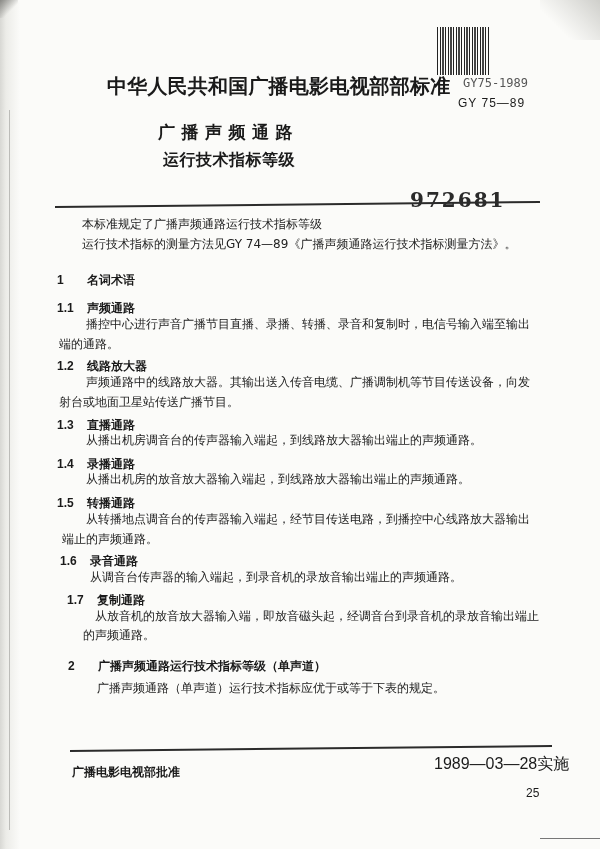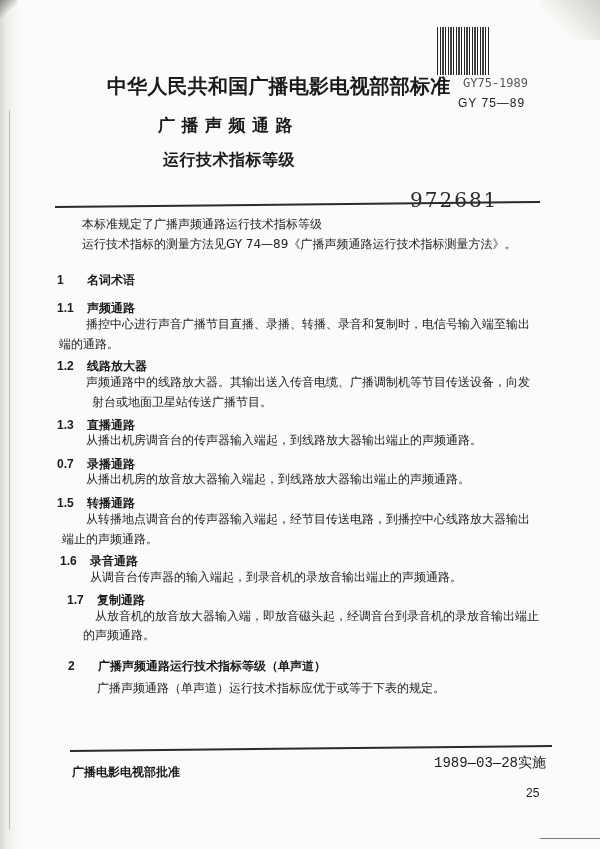--- a/index.html
+++ b/index.html
@@ -30,36 +30,36 @@
   .abs { position: absolute; white-space: nowrap; }
   .dept-std { left: 107px; top: 73px; font-size: 20px; font-weight: bold; letter-spacing: 0.2px; }
   .barcode { left: 437px; top: 27px; width: 52px; height: 48px;
     background: repeating-linear-gradient(to right,
       #222 0px, #222 1.5px, #fbfbf9 1.5px, #fbfbf9 3px,
       #222 3px, #222 4px, #fbfbf9 4px, #fbfbf9 5.5px,
       #444 5.5px, #444 7px, #fbfbf9 7px, #fbfbf9 8px);
   }
   .barcode-label { left: 463px; top: 76px; font-family: "DejaVu Sans Mono", monospace; font-size: 12px; color: #555; }
   .std-code { left: 458px; top: 96px; font-size: 12px; font-weight: normal; letter-spacing: 1px; font-family: "Liberation Sans", sans-serif; }
-  .title1 { left: 158px; top: 114px; font-size: 17px; font-weight: bold; letter-spacing: 6.5px; }
+  .title1 { left: 158px; top: 121px; font-size: 17px; font-weight: bold; letter-spacing: 6.5px; }
   .title2 { left: 163px; top: 150px; font-size: 16px; font-weight: bold; letter-spacing: 0.5px; }
-  .doc-number { left: 410px; top: 188px; font-family: "DejaVu Serif", serif; font-size: 20px; font-weight: normal; letter-spacing: 2px; color: #2a2a2a; }
+  .doc-number { left: 410px; top: 188px; font-family: "DejaVu Serif", serif; font-size: 20px; font-weight: bold; letter-spacing: 2px; color: #2a2a2a; }
   .rule-top { left: 55px; top: 206px; width: 485px; height: 2px; background: #2b2b2b; transform: rotate(-0.6deg); transform-origin: left; }
   .rule-bottom { left: 70px; top: 750px; width: 482px; height: 1.5px; background: #2b2b2b; transform: rotate(-0.6deg); transform-origin: left; }
 
   .body-text { font-size: 12px; color: #222; }
   .p-intro1 { left: 82px; top: 216px; }
   .p-intro2 { left: 82px; top: 236px; }
   .sec-num { font-family: "Liberation Sans", sans-serif; font-weight: bold; font-size: 12px; }
   .sec-title { font-weight: bold; font-size: 12px; }
   .h-row { position: absolute; white-space: nowrap; }
   .h-row .sec-num { display: inline-block; width: 30px; }
 
   .footer-left { left: 72px; top: 764px; font-size: 12px; font-weight: bold; }
-  .footer-right { left: 434px; top: 754px; font-size: 14px; font-family: Liberation Mono, monospace; }
+  .footer-right { left: 434px; top: 754px; font-size: 16px; font-family: Liberation Sans, sans-serif; }
   .page-num { left: 526px; top: 786px; font-size: 12px; font-family: "Liberation Sans", sans-serif; }
   .corner-br { position: absolute; right: 0; top: 838px; width: 60px; height: 1px; background: #777; }
 </style>
 </head>
 <body>
 
 <div class="page">
   <div class="left-edge"></div>
   <div class="corner-tl"></div>
   <div class="corner-tr"></div>
@@ -84,29 +84,29 @@
   <div class="h-row" style="left:57px; top:297px;">
     <span class="sec-num">1.1</span><span class="sec-title">声频通路</span>
   </div>
   <div class="abs body-text" style="left:86px; top:316px;">播控中心进行声音广播节目直播、录播、转播、录音和复制时，电信号输入端至输出</div>
   <div class="abs body-text" style="left:59px; top:336px;">端的通路。</div>
 
   <div class="h-row" style="left:57px; top:355px;">
     <span class="sec-num">1.2</span><span class="sec-title">线路放大器</span>
   </div>
   <div class="abs body-text" style="left:86px; top:374px;">声频通路中的线路放大器。其输出送入传音电缆、广播调制机等节目传送设备，向发</div>
-  <div class="abs body-text" style="left:59px; top:394px;margin-left:33px;">射台或地面卫星站传送广播节目。</div>
+  <div class="abs body-text" style="left:59px; top:394px;">射台或地面卫星站传送广播节目。</div>
 
   <div class="h-row" style="left:57px; top:414px;">
     <span class="sec-num">1.3</span><span class="sec-title">直播通路</span>
   </div>
   <div class="abs body-text" style="left:86px; top:432px;">从播出机房调音台的传声器输入端起，到线路放大器输出端止的声频通路。</div>
 
   <div class="h-row" style="left:57px; top:453px;">
-    <span class="sec-num">0.7</span><span class="sec-title">录播通路</span>
+    <span class="sec-num">1.4</span><span class="sec-title">录播通路</span>
   </div>
   <div class="abs body-text" style="left:86px; top:471px;">从播出机房的放音放大器输入端起，到线路放大器输出端止的声频通路。</div>
 
   <div class="h-row" style="left:57px; top:492px;">
     <span class="sec-num">1.5</span><span class="sec-title">转播通路</span>
   </div>
   <div class="abs body-text" style="left:86px; top:511px;">从转播地点调音台的传声器输入端起，经节目传送电路，到播控中心线路放大器输出</div>
   <div class="abs body-text" style="left:62px; top:531px;">端止的声频通路。</div>
 
   <div class="h-row" style="left:60px; top:550px;">

